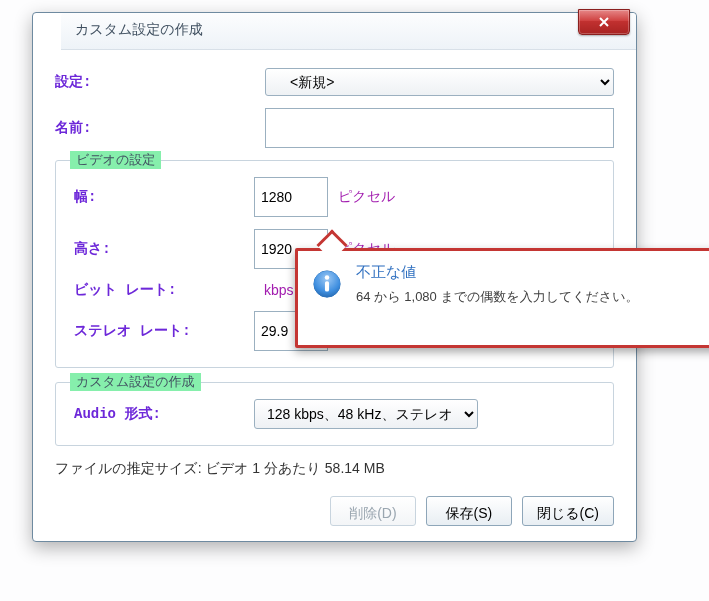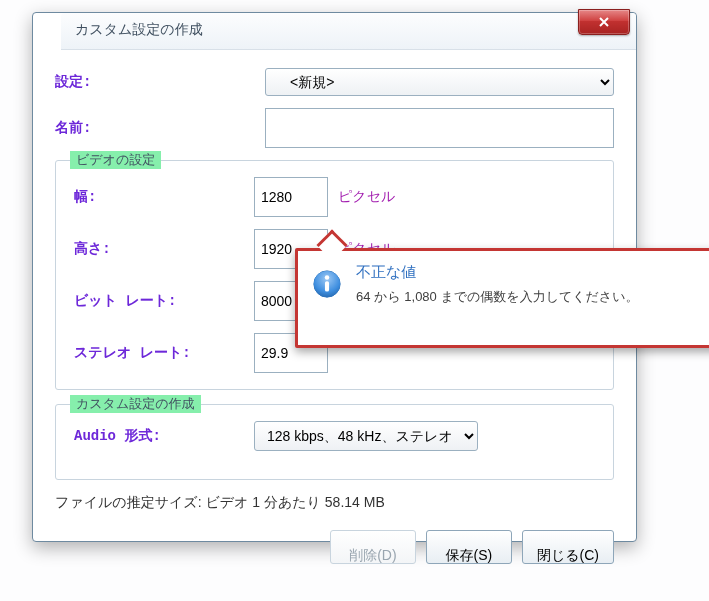--- a/index.html
+++ b/index.html
@@ -131,21 +131,21 @@
     margin: 4px 0 18px 0;
   }
   .btn-row {
     display: flex;
     justify-content: flex-end;
     gap: 10px;
   }
   .btn {
     height: 30px;
     min-width: 86px;
-    padding: 16px 14px;
+    padding: 8px 14px;
     border: 1px solid #8ea6b9;
     border-radius: 3px;
     background: linear-gradient(#ffffff,#e8eef3);
     font-family: inherit;
     font-size: 14px;
     cursor: pointer;
   }
   .btn[disabled]{
     color:#9aa6b0;
     border-color:#c8d4de;
@@ -246,34 +246,33 @@
       </div>
 
       <div class="row">
         <div class="label-col">高さ:</div>
         <input class="text small" value="1920" style="">
         <div class="unit">ピクセル</div>
       </div>
 
       <div class="row">
         <div class="label-col">ビット レート:</div>
-        <input class="text small" value="8000" style="">
         <div class="unit">kbps</div>
       </div>
 
       <div class="row" style="margin-bottom:2px">
         <div class="label-col">ステレオ レート:</div>
         <input class="text small" value="29.9" style="">
         <div class="unit"></div>
       </div>
     </div>
 
     <div class="fs">
       <div class="legend">カスタム設定の作成</div>
-      <div class="row" style="margin-bottom:14px">
+      <div class="row" style="margin-bottom:2px">
         <div class="label-col">Audio 形式:</div>
         <select class="audio">
           <option>128 kbps、48 kHz、ステレオ</option>
         </select>
       </div>
     </div>
 
     <div class="estimate">ファイルの推定サイズ: ビデオ 1 分あたり 58.14 MB</div>
 
     <div class="btn-row">

